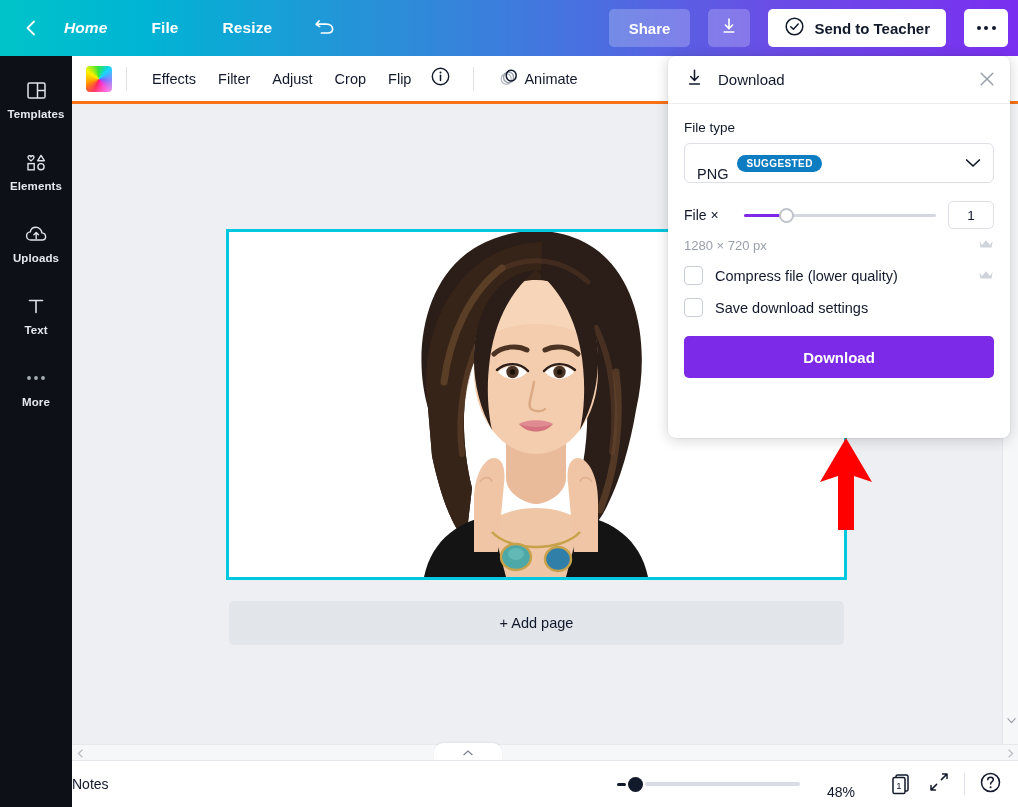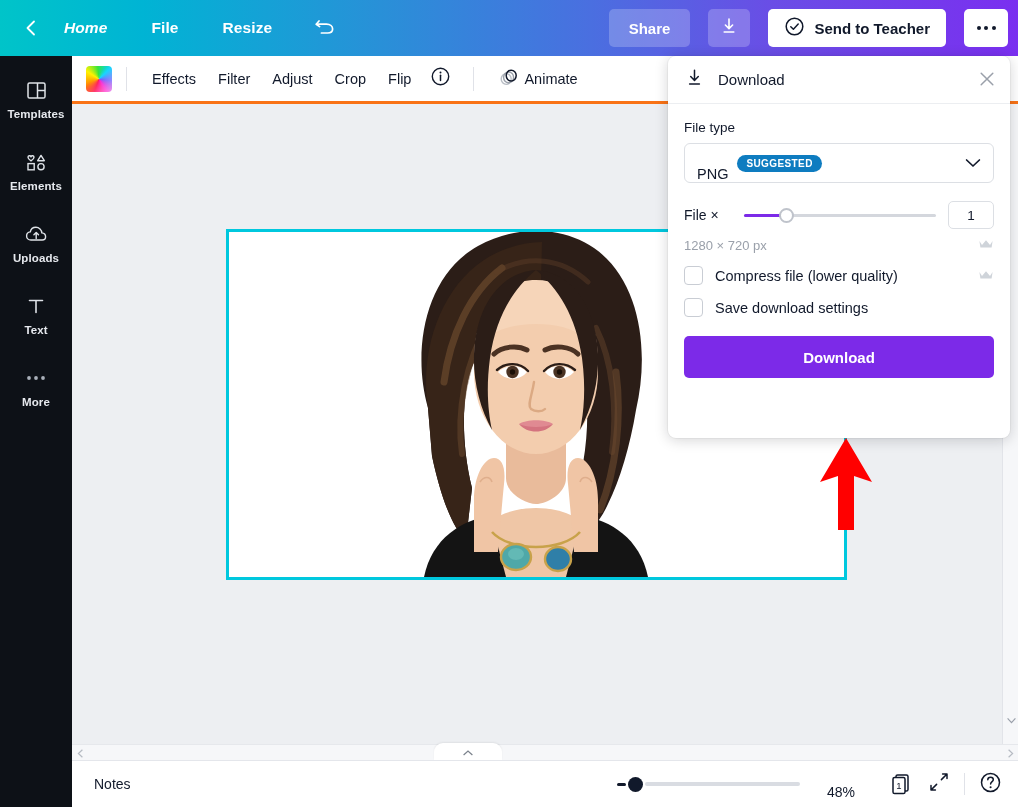--- a/index.html
+++ b/index.html
@@ -133,21 +133,21 @@
     align-items:flex-start; justify-content:center; cursor:pointer; z-index:3;
     box-shadow:0 -1px 2px rgba(0,0,0,.06);
   }
 
   
   .bottombar {
     position:absolute; left:72px; bottom:0; width:946px; height:47px;
     background:#fff; border-top:1px solid #e4e6eb;
     display:flex; align-items:center; z-index:5;
   }
-  .notes-btn { margin-left:22px; font-size:14px; color:#11192b; cursor:pointer; }
+  .notes-btn { font-size:14px; color:#11192b; cursor:pointer; }
   .zoom-wrap {
     position:absolute; left:545px; display:flex; align-items:center; gap:0;
   }
   .zoom-minus { width:9px; height:3px; background:#11192b; border-radius:2px; }
   .zoom-thumb {
     width:15px; height:15px; border-radius:50%; background:#11192b; margin-left:2px;
     cursor:pointer;
   }
   .zoom-track { width:155px; height:4px; background:#d9dce2; border-radius:2px; margin-left:2px; }
   .zoom-pct { position:absolute; left:755px; font-size:14px; color:#11192b;margin-top:16px; }
@@ -407,20 +407,23 @@
               <path d="M-44,300 C-26,320 26,320 44,300" stroke="#c8a24a" stroke-width="2.6" fill="none"></path>
               <ellipse cx="-20" cy="325" rx="15" ry="13" fill="#4fa8a8" stroke="#c8a24a" stroke-width="2.4"></ellipse>
               <ellipse cx="22" cy="327" rx="13" ry="12" fill="#2f7fa8" stroke="#c8a24a" stroke-width="2.4"></ellipse>
               <ellipse cx="-20" cy="322" rx="8" ry="6" fill="#6cc0bb" opacity=".7"></ellipse>
             </g>
           </svg>
         </div>
       </div>
     </div>
 
+    <div class="add-page">
+      <span>+ Add page</span>
+    </div>
   </div>
 
   <div class="vscroll">
     <div class="arrow" style="bottom:16px;">
       <svg width="9" height="7" viewBox="0 0 9 7">
           <path d="M0.6 1.4 L4.5 5.6 L8.4 1.4" fill="none" stroke="#9aa0aa" stroke-width="1.2"></path>
         </svg>
     </div>
   </div>
   <div class="hscroll">

